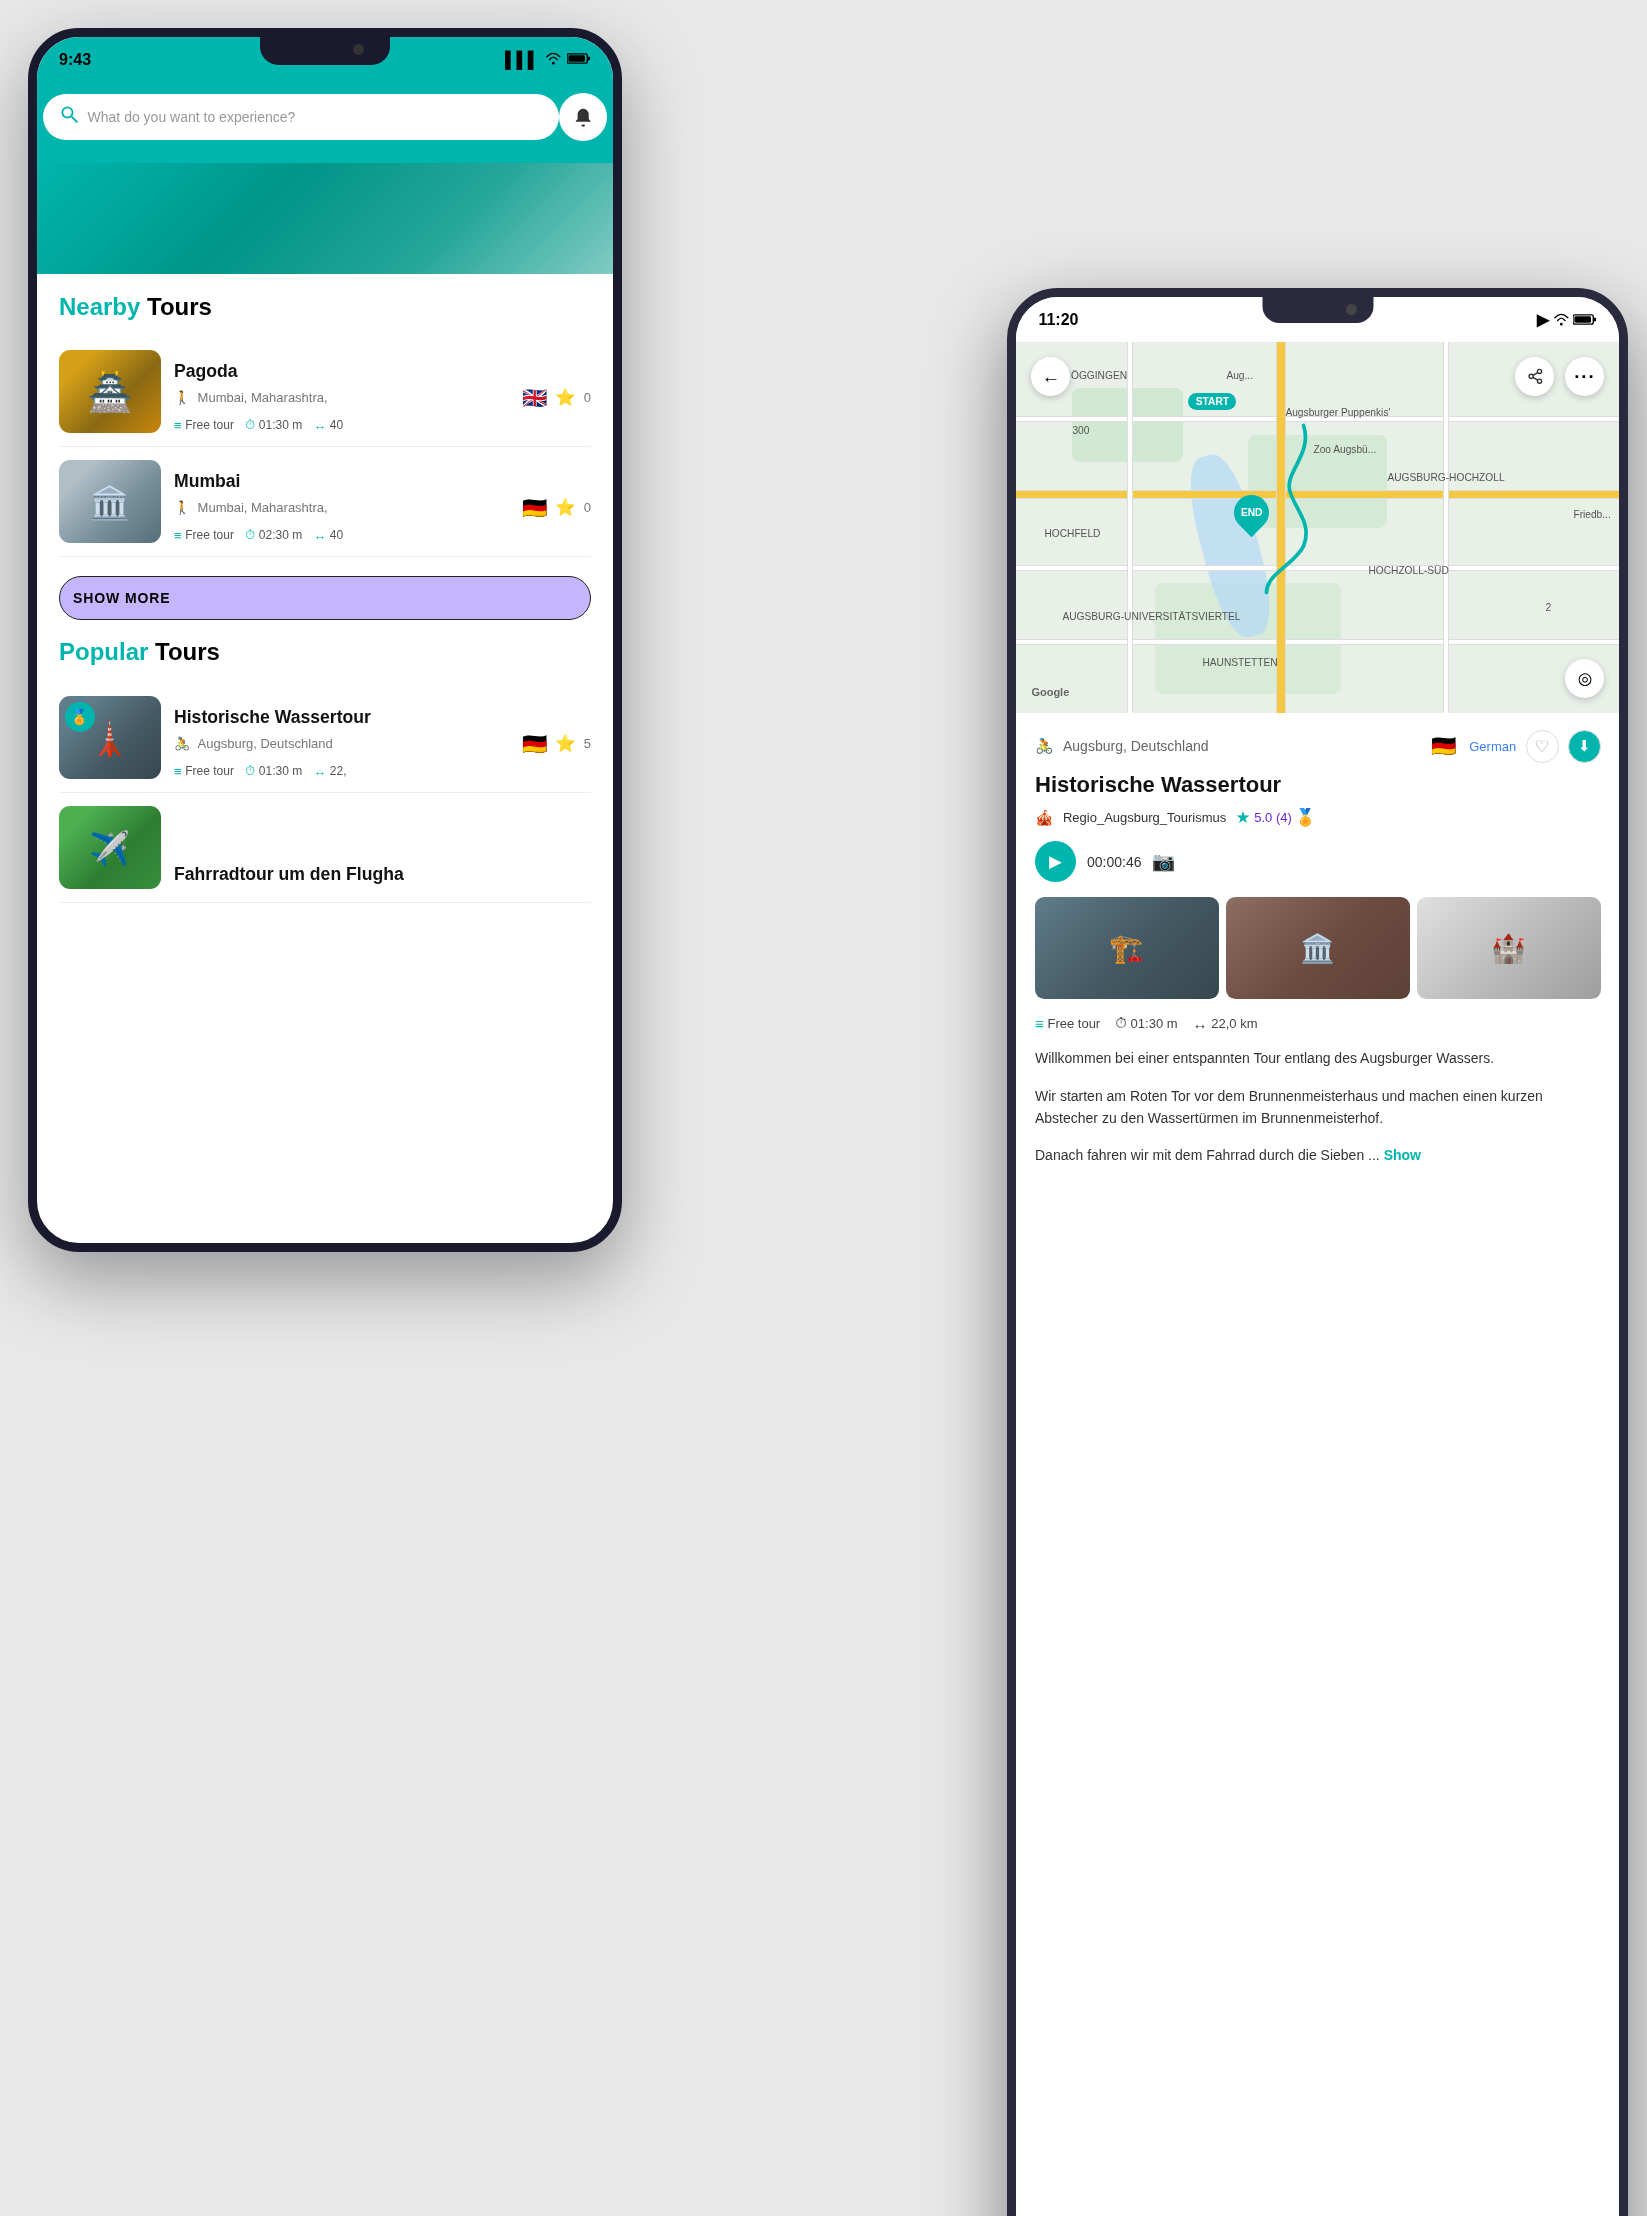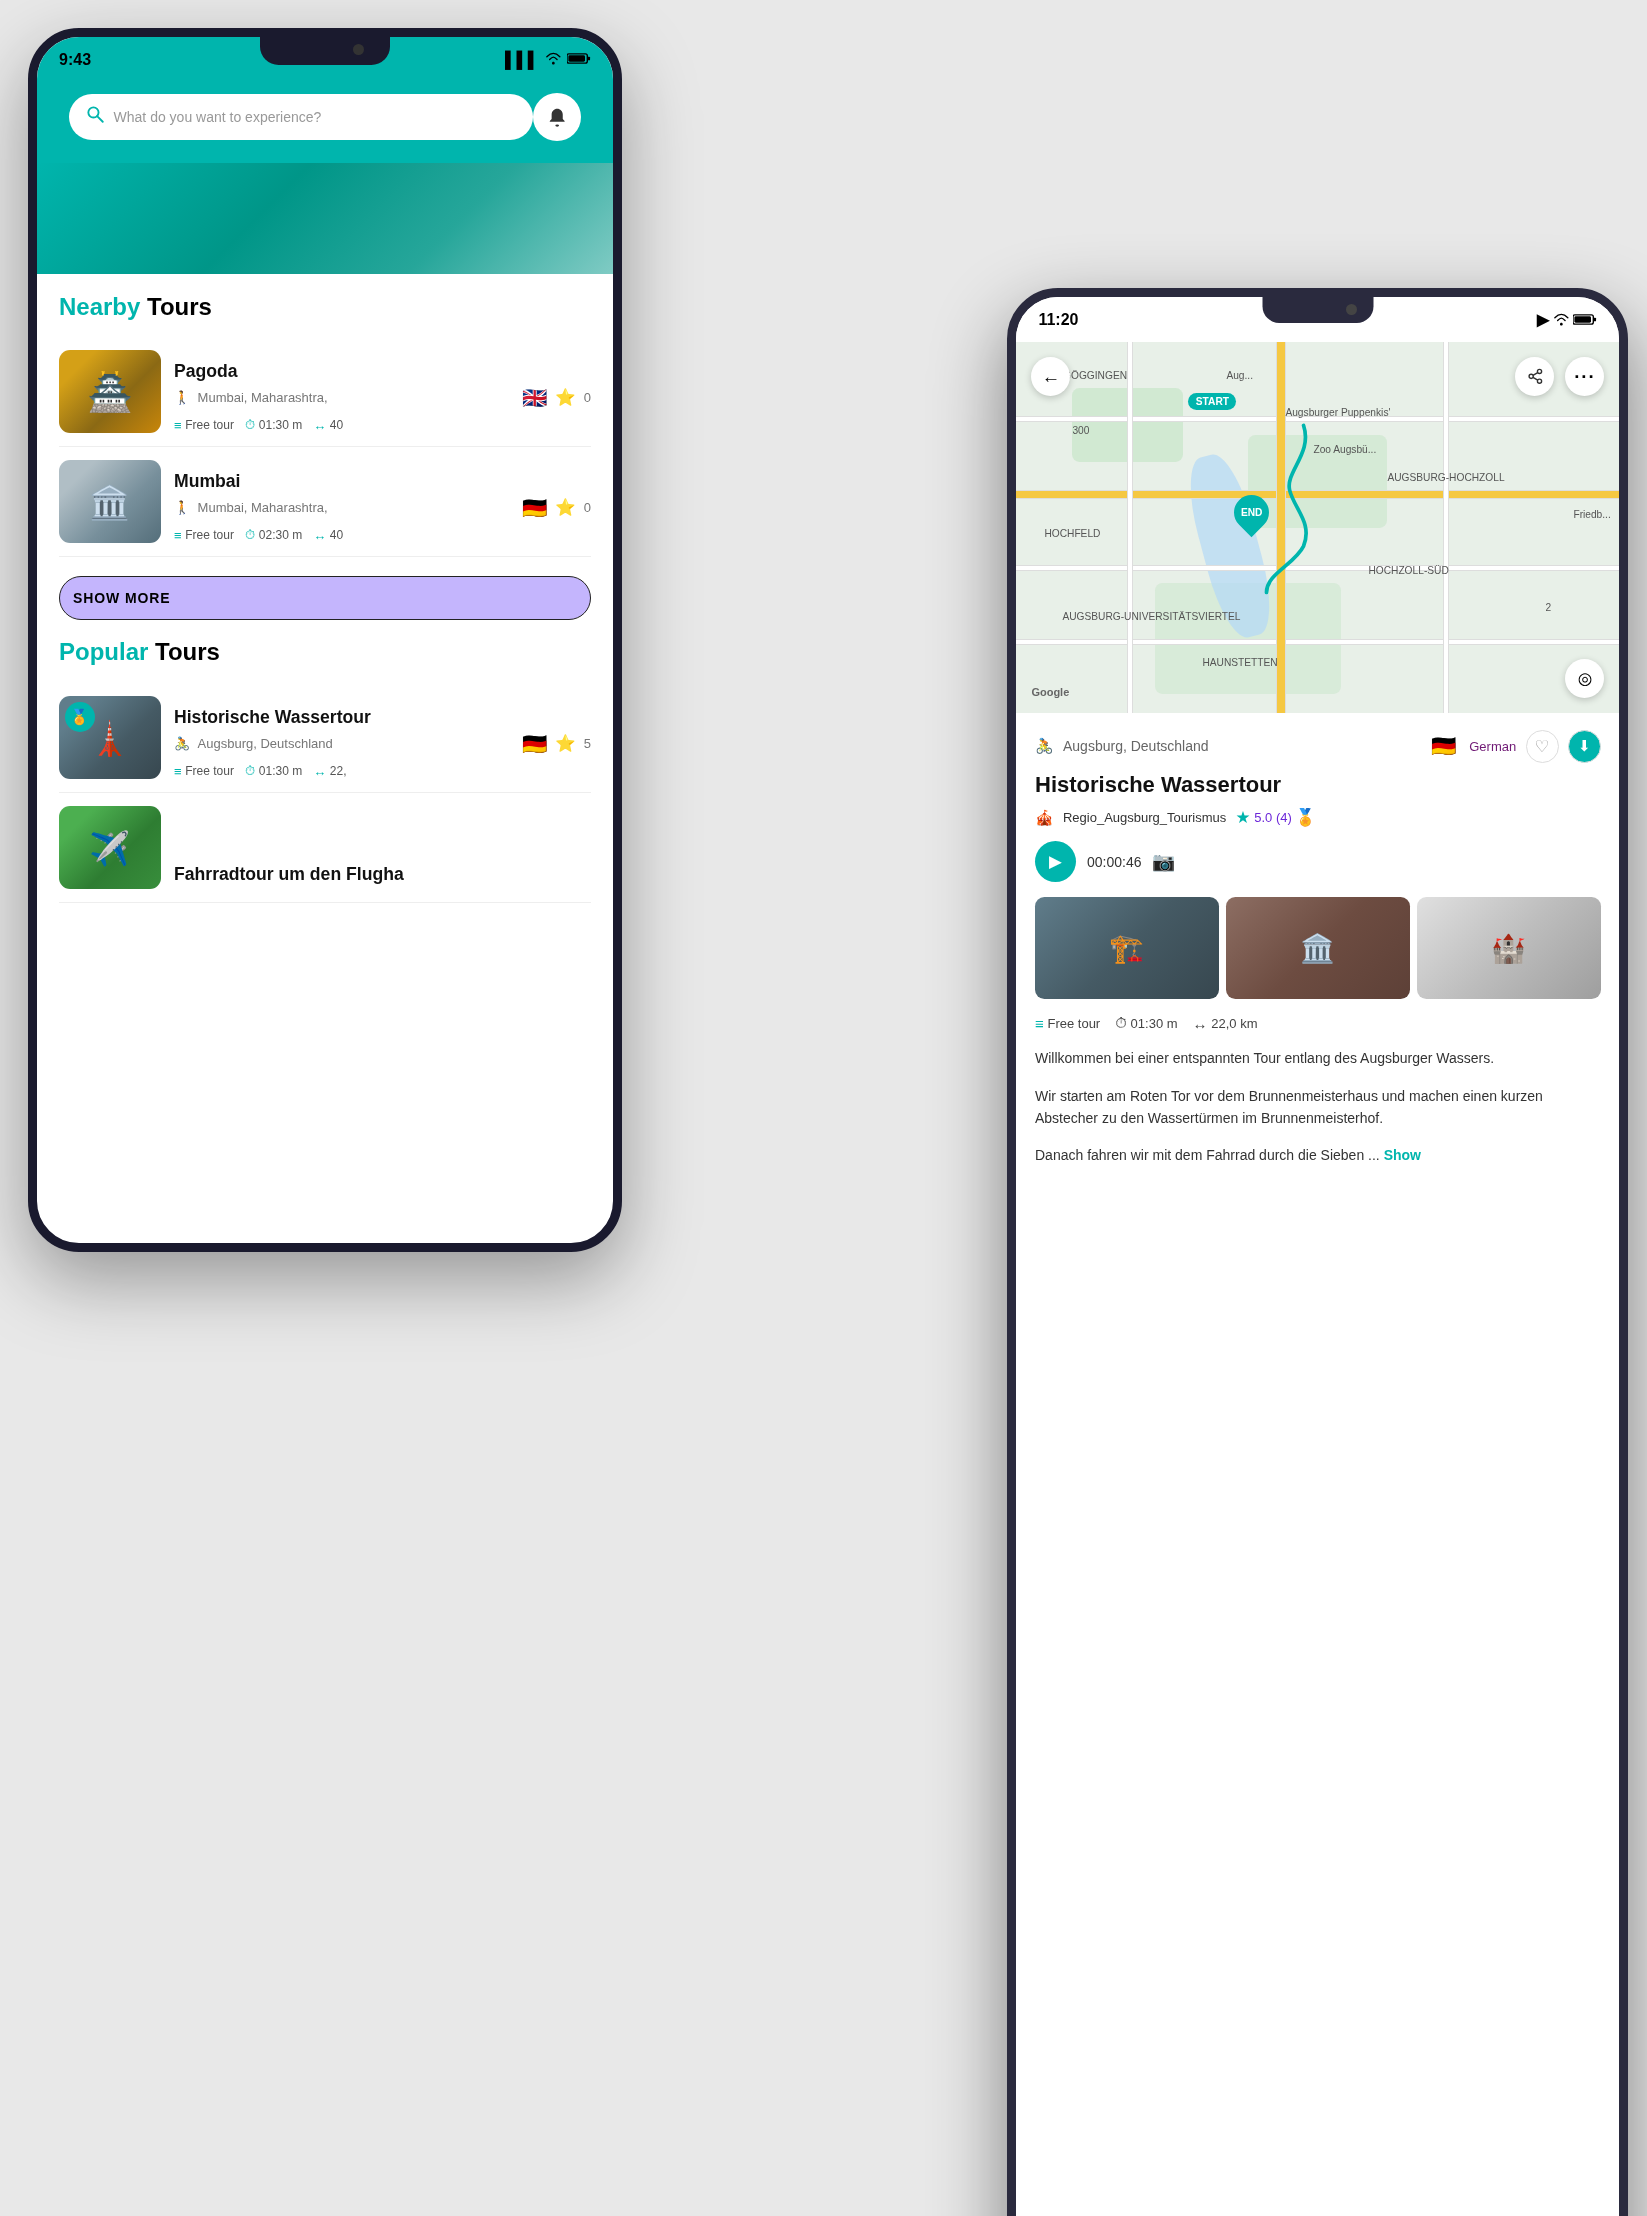--- a/index.html
+++ b/index.html
@@ -41,21 +41,21 @@
       font-size: 16px;
     }
     .status-right {
       display: flex;
       align-items: center;
       gap: 5.6px;
     }
 
     .phone1-header {
       background: #00b5ad;
-      padding: 11px 32px 22px;
+      padding: 11px 6px 22px;
       display: flex;
       align-items: center;
     }
     .search-bar {
       flex: 1;
       background: #fff;
       border-radius: 28px;
       height: 46px;
       display: flex;
       align-items: center;
@@ -838,21 +838,21 @@
       <span>Google</span>
     </div>
   </div>
 
   <div class="phone2-content">
 
     <div class="tour-detail-location-row">
       <span class="bike-icon">🚴</span>
       <span class="tour-detail-location">Augsburg, Deutschland</span>
       <span style="font-size:20.4px;">🇩🇪</span>
-      <span style="font-size:13px;color:#701a75;margin-left:3.7px;">German</span>
+      <span style="font-size:13px;color:#3b82f6;margin-left:3.7px;">German</span>
       <div class="heart-btn">
         <span>♡</span>
       </div>
       <div class="download-btn">
         <span>⬇</span>
       </div>
     </div>
 
     <div class="tour-detail-title">Historische Wassertour</div>
 

